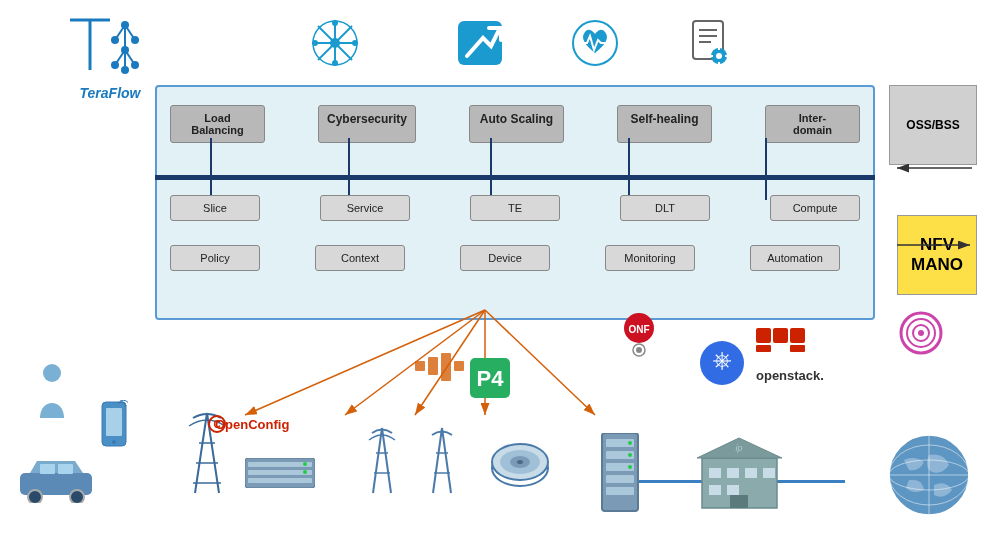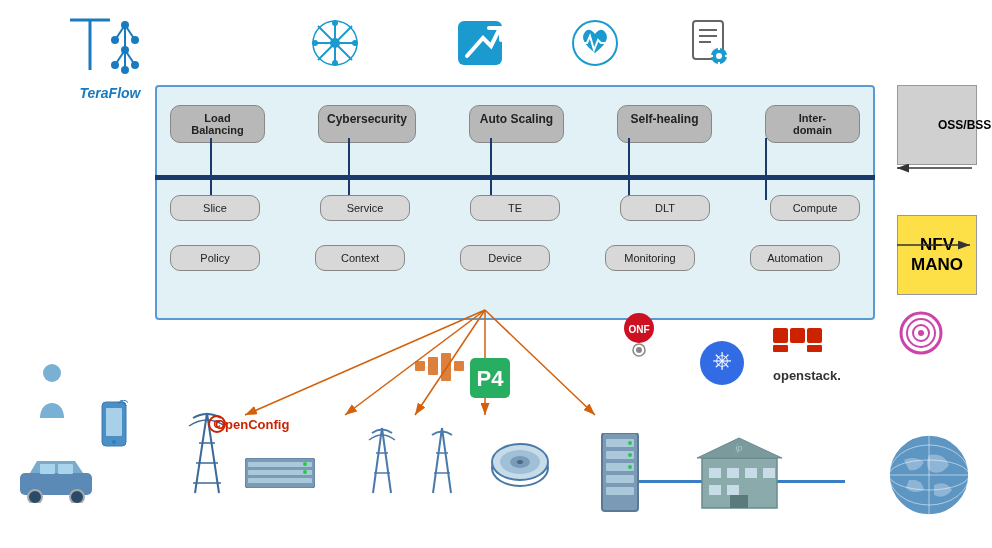--- a/index.html
+++ b/index.html
@@ -32,31 +32,30 @@
       display: flex;
       flex-direction: column;
       align-items: center;
     }
 
     
     .oss-bss {
       position: absolute;
       right: 15px;
       top: 85px;
-      width: 80px;
+      width: 88px;
       height: 80px;
       background: #d0d0d0;
       border: 1px solid #999;
       display: flex;
       align-items: center;
-      justify-content: flex-start;
+      justify-content: center;
       font-size: 12px;
       font-weight: bold;
       text-align: center;
-      padding-left: 40px;
     }
 
     
     .nfv-mano {
       position: absolute;
       right: 15px;
       top: 215px;
       width: 80px;
       height: 80px;
       background: #fde047;
@@ -65,21 +64,21 @@
       align-items: center;
       justify-content: center;
       font-size: 17px;
       font-weight: bold;
       text-align: center;
     }
 
     .component-card {
       background: #b8b8b8;
       border: 1px solid #888;
-      border-radius: 10px;
+      border-radius: 3px;
       padding: 6px 8px;
       font-size: 12px;
       font-weight: bold;
       text-align: center;
       color: #222;
       min-width: 95px;
     }
 
     .component-card.small {
       background: #d8d8d8;
@@ -441,21 +440,21 @@
   </svg>
 </div>
 
 <div style="position:absolute;right:245px;bottom:160px;">
   <svg width="50" height="50" viewBox="0 0 50 50">
     <circle cx="25" cy="25" r="22" fill="#326ce5"></circle>
     <text x="25" y="30" text-anchor="middle" font-size="24" fill="white">⎈</text>
   </svg>
 </div>
 
-<div style="position:absolute;right:129px;bottom:165px;">
+<div style="position:absolute;right:146px;bottom:165px;">
   <svg width="90" height="50" viewBox="0 0 90 50">
 
     <rect x="0" y="5" width="15" height="15" fill="#cc2200" rx="2"></rect>
     <rect x="17" y="5" width="15" height="15" fill="#cc2200" rx="2"></rect>
     <rect x="34" y="5" width="15" height="15" fill="#cc2200" rx="2"></rect>
     <rect x="0" y="22" width="15" height="7" fill="#cc2200" rx="1"></rect>
     <rect x="34" y="22" width="15" height="7" fill="#cc2200" rx="1"></rect>
   </svg>
   <div style="font-size:13px;font-weight:bold;color:#333;margin-top:-5px;">openstack.</div>
 </div>

